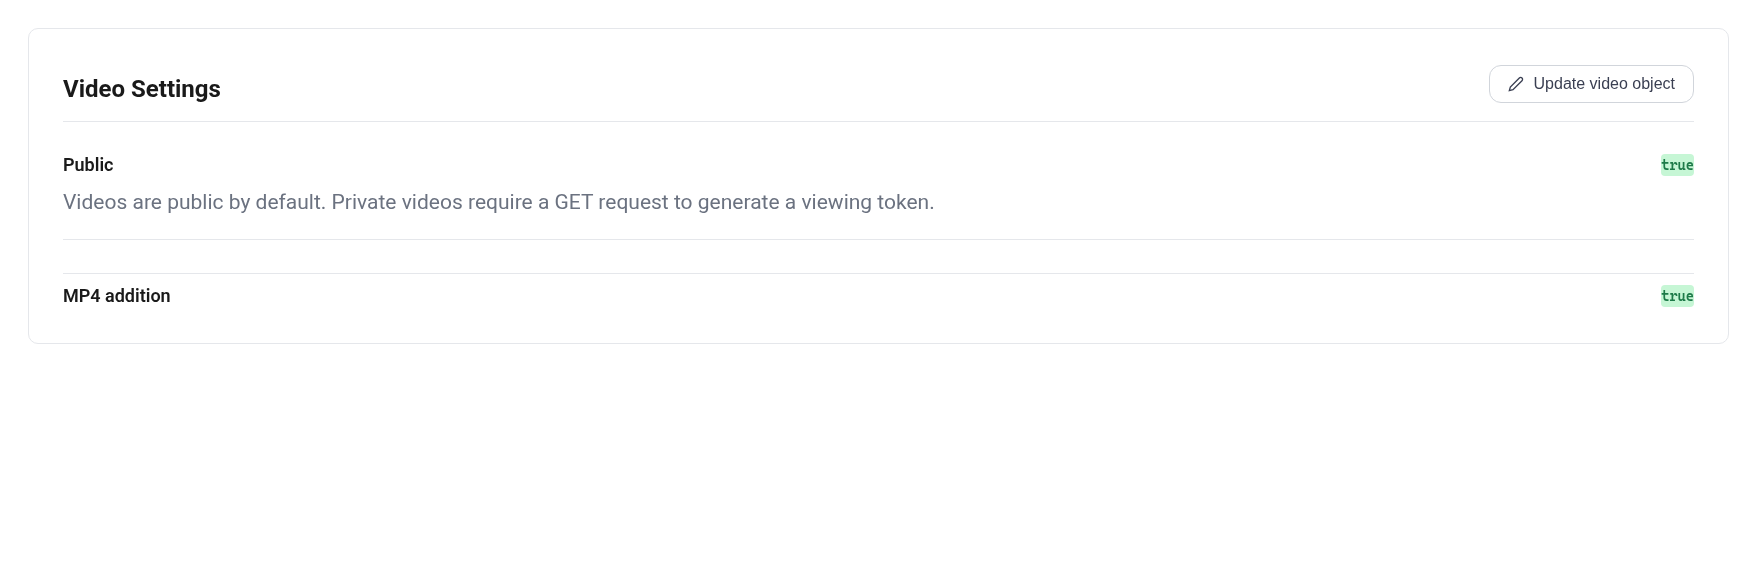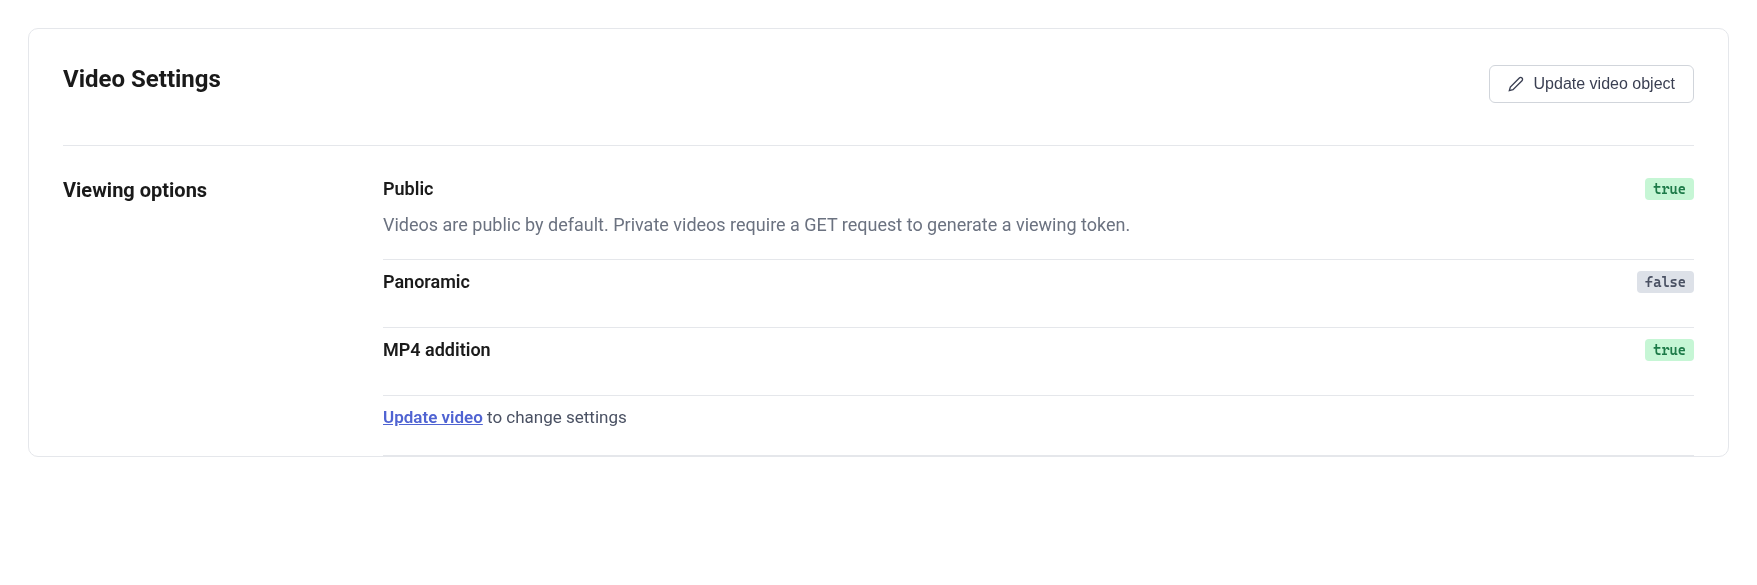--- a/index.html
+++ b/index.html
@@ -14,36 +14,36 @@
     }
     .card {
       border: 1px solid #e5e7eb;
       border-radius: 10px;
       padding: 36px 34px 0 34px;
       background: #ffffff;
     }
     .card-header {
       display: flex;
       justify-content: space-between;
-      align-items: flex-start;
-      padding-bottom: 42px;
+      align-items: flex-end;
+      padding-bottom: 18px;
       border-bottom: 1px solid #e5e7eb;
     }
     .card-title {
       font-size: 24px;
       font-weight: 700;
       color: #1a1a1a;
     }
     .update-button {
       display: flex;
       align-items: center;
       gap: 10px;
       padding: 9px 18px;
       border: 1px solid #d1d5db;
-      border-radius: 6px;
+      border-radius: 12px;
       background: #ffffff;
       color: #3a3f52;
       font-size: 16px;
       font-weight: 500;
       cursor: pointer;
     }
     .pencil-icon {
       width: 16px;
       height: 16px;
       stroke: #3a3f52;
@@ -79,29 +79,29 @@
       justify-content: space-between;
       align-items: flex-start;
       margin-bottom: 12px;
     }
     .setting-name {
       font-size: 18px;
       font-weight: 600;
       color: #1a1a1a;
     }
     .setting-description {
-      font-size: 18px;
+      font-size: 21px;
       color: #6b7280;
       line-height: 1.4;
     }
     .badge {
       font-family: ui-monospace, "SF Mono", Monaco, "Cascadia Code", "Roboto Mono", monospace;
       font-size: 14px;
       font-weight: 600;
-      padding: 3px 8px;
+      padding: 3px 0;
       border-radius: 4px;
     }
     .badge-true {
       background: #c6f6d5;
       color: #1d7a48;
     }
     .badge-false {
       background: #dde1e8;
       color: #4a5163;
     }
@@ -126,44 +126,36 @@
     <h2 class="card-title">Video Settings</h2>
     <button class="update-button">
       <svg class="pencil-icon" viewBox="0 0 24 24">
         <path d="M17 3a2.828 2.828 0 1 1 4 4L7.5 20.5 2 22l1.5-5.5L17 3z"></path>
       </svg>
       <span>Update video object</span>
     </button>
   </div>
 
   <div class="section-row">
-    <div class="section-label">Viewing options</div>
     <div class="section-content">
 
       <div class="setting-item">
         <div class="setting-header">
           <div class="setting-name">Public</div>
           <span class="badge badge-true">true</span>
         </div>
         <div class="setting-description">Videos are public by default. Private videos require a GET request to generate a viewing token.</div>
       </div>
 
       <div class="setting-item">
-        <div class="setting-header">
-          <div class="setting-name">Panoramic</div>
-          <span class="badge badge-false">false</span>
-        </div>
       </div>
 
       <div class="setting-item">
         <div class="setting-header">
           <div class="setting-name">MP4 addition</div>
           <span class="badge badge-true">true</span>
         </div>
       </div>
 
-      <div class="footer-link-row">
-        <a class="update-link">Update video</a><span> to change settings</span>
-      </div>
 
     </div>
   </div>
 </div>
 
 </body></html>

